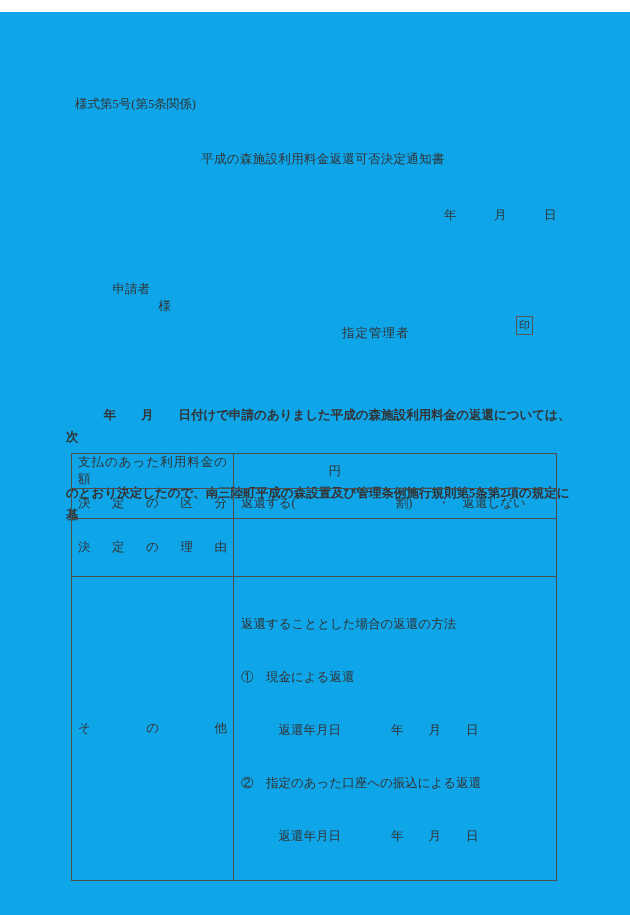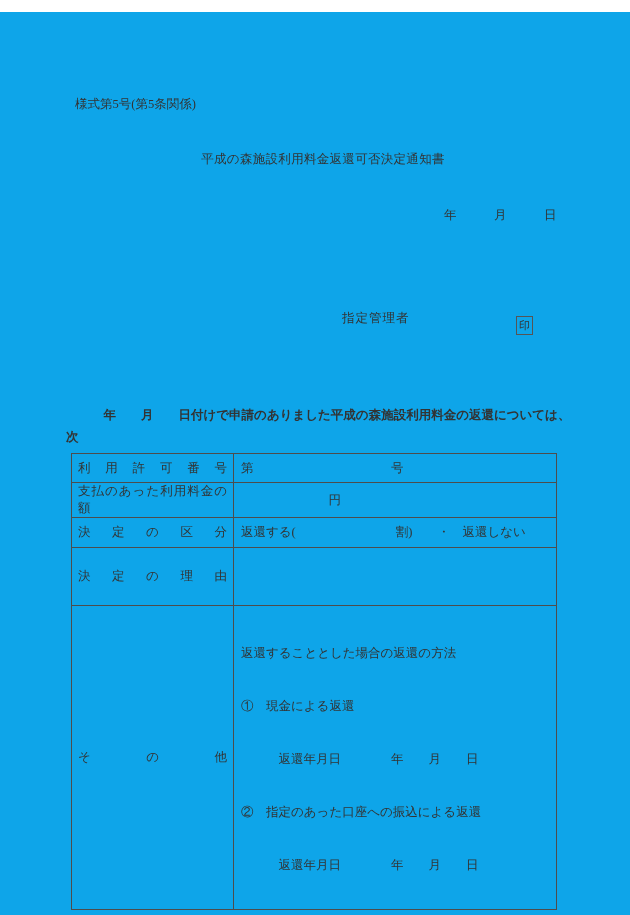--- a/index.html
+++ b/index.html
@@ -15,21 +15,21 @@
     font-size: 12.5px;
     line-height: 17px;
   }
   .abs { position: absolute; white-space: pre; }
 
   .form-number { top: 84px; left: 75px; }
   .doc-title { top: 139px; left: 8px; width: 100%; text-align: center; letter-spacing: 0.3px; white-space: pre; }
   .issue-date { top: 195px; left: 444px; }
   .applicant-line { top: 252px; left: 100px; }
   .applicant-honorific { margin-left: 46px; }
-  .manager-line { top: 298px; left: 342px; letter-spacing: 1px; }
+  .manager-line { top: 313px; left: 342px; letter-spacing: 1px; }
   .seal-box {
     position: absolute; top: 304px; left: 516px;
     width: 17px; height: 19px;
     border: 1px solid #555;
     display: flex; align-items: center; justify-content: center;
     font-size: 11px; line-height: 11px;
   }
   .body-par { top: 358px; left: 66px; width: 505px; }
   .body-par div { line-height: 22px; white-space: pre-wrap; font-weight: bold; }
 
@@ -65,39 +65,38 @@
 <body>
 
 <div class="page">
 
   <div class="abs form-number">様式第5号(第5条関係)</div>
 
   <div class="doc-title abs">平成の森施設利用料金返還可否決定通知書</div>
 
   <div class="abs issue-date">年　　　月　　　日</div>
 
+  <div class="abs applicant-line">
+    <span>申請者</span>
+    <span class="applicant-honorific">様</span>
+  </div>
 
   <div class="abs manager-line">指定管理者</div>
 
   <div class="seal-box">
     <span>印</span>
   </div>
 
   <div class="abs body-par">
     <div>　　　年　　月　　日付けで申請のありました平成の森施設利用料金の返還については、次</div>
+    <div>のとおり決定したので、南三陸町平成の森設置及び管理条例施行規則第5条第2項の規定に基</div>
   </div>
 
   <table class="decision">
     <tbody>
-      <tr class="r2">
-        <td class="lbl">
-            <div class="jp-justify">利用許可番号</div>
-          </td>
-        <td class="val">第　　　　　　　　　　　号</td>
-      </tr>
       <tr class="r3">
         <td class="lbl">
             <div class="jp-justify">支払のあった利用料金の額</div>
           </td>
         <td class="val">　　　　　　　円</td>
       </tr>
       <tr class="r4">
         <td class="lbl">
             <div class="jp-justify">決定の区分</div>
           </td>

